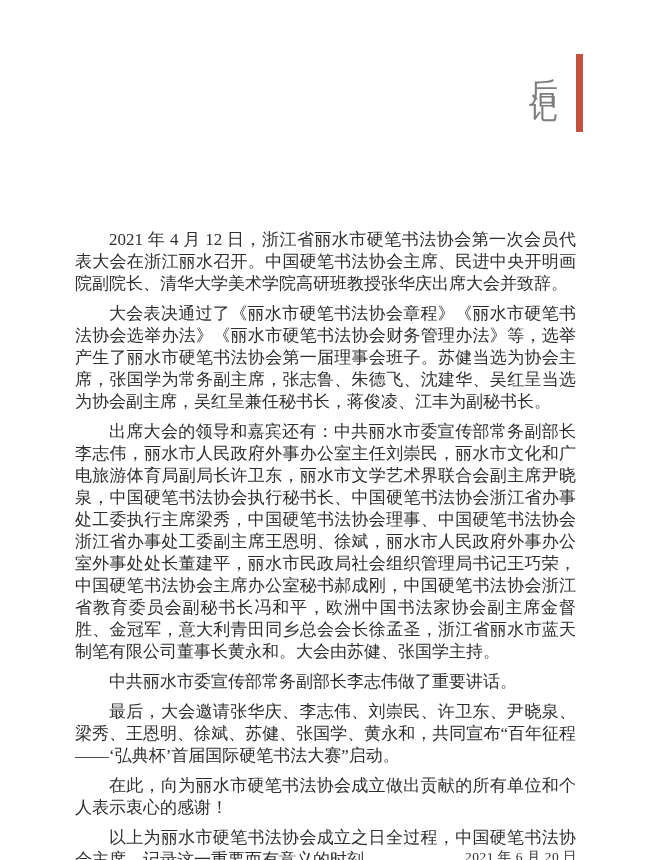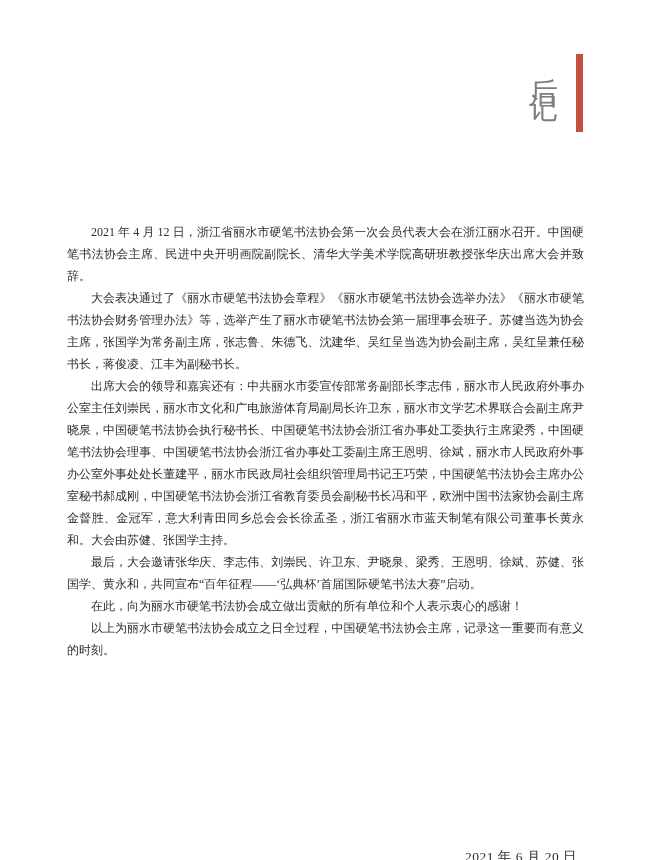--- a/index.html
+++ b/index.html
@@ -43,22 +43,22 @@
     height:78px;
     background:var(--accent);
   }
   .content{
     position:absolute;
     top:221px;
     left:67px;
     width:517px;
   }
   .content p{
-    margin:0;
-    font-size:12px;
+    margin:8px;
+    font-size:17px;
     line-height:22px;
     text-align:justify;
     text-justify:inter-character;
     text-indent:2em;
     color:var(--body-color);
   }
   .date-line{
     position:absolute;
     top:812px;
     right:73px;
@@ -75,20 +75,21 @@
 
   <div class="title-block">
     <div class="title-text">后记</div>
     <div class="accent-bar"></div>
   </div>
 
   <div class="content">
     <p>2021 年 4 月 12 日，浙江省丽水市硬笔书法协会第一次会员代表大会在浙江丽水召开。中国硬笔书法协会主席、民进中央开明画院副院长、清华大学美术学院高研班教授张华庆出席大会并致辞。</p>
     <p>大会表决通过了《丽水市硬笔书法协会章程》《丽水市硬笔书法协会选举办法》《丽水市硬笔书法协会财务管理办法》等，选举产生了丽水市硬笔书法协会第一届理事会班子。苏健当选为协会主席，张国学为常务副主席，张志鲁、朱德飞、沈建华、吴红呈当选为协会副主席，吴红呈兼任秘书长，蒋俊凌、江丰为副秘书长。</p>
     <p>出席大会的领导和嘉宾还有：中共丽水市委宣传部常务副部长李志伟，丽水市人民政府外事办公室主任刘崇民，丽水市文化和广电旅游体育局副局长许卫东，丽水市文学艺术界联合会副主席尹晓泉，中国硬笔书法协会执行秘书长、中国硬笔书法协会浙江省办事处工委执行主席梁秀，中国硬笔书法协会理事、中国硬笔书法协会浙江省办事处工委副主席王恩明、徐斌，丽水市人民政府外事办公室外事处处长董建平，丽水市民政局社会组织管理局书记王巧荣，中国硬笔书法协会主席办公室秘书郝成刚，中国硬笔书法协会浙江省教育委员会副秘书长冯和平，欧洲中国书法家协会副主席金督胜、金冠军，意大利青田同乡总会会长徐孟圣，浙江省丽水市蓝天制笔有限公司董事长黄永和。大会由苏健、张国学主持。</p>
+    <p>中共丽水市委宣传部常务副部长李志伟做了重要讲话。</p>
     <p>最后，大会邀请张华庆、李志伟、刘崇民、许卫东、尹晓泉、梁秀、王恩明、徐斌、苏健、张国学、黄永和，共同宣布“百年征程——‘弘典杯’首届国际硬笔书法大赛”启动。</p>
     <p>在此，向为丽水市硬笔书法协会成立做出贡献的所有单位和个人表示衷心的感谢！</p>
     <p>以上为丽水市硬笔书法协会成立之日全过程，中国硬笔书法协会主席，记录这一重要而有意义的时刻。</p>
   </div>
 
   <div class="date-line">2021 年 6 月 20 日</div>
 
 </div>
 
 </body></html>

